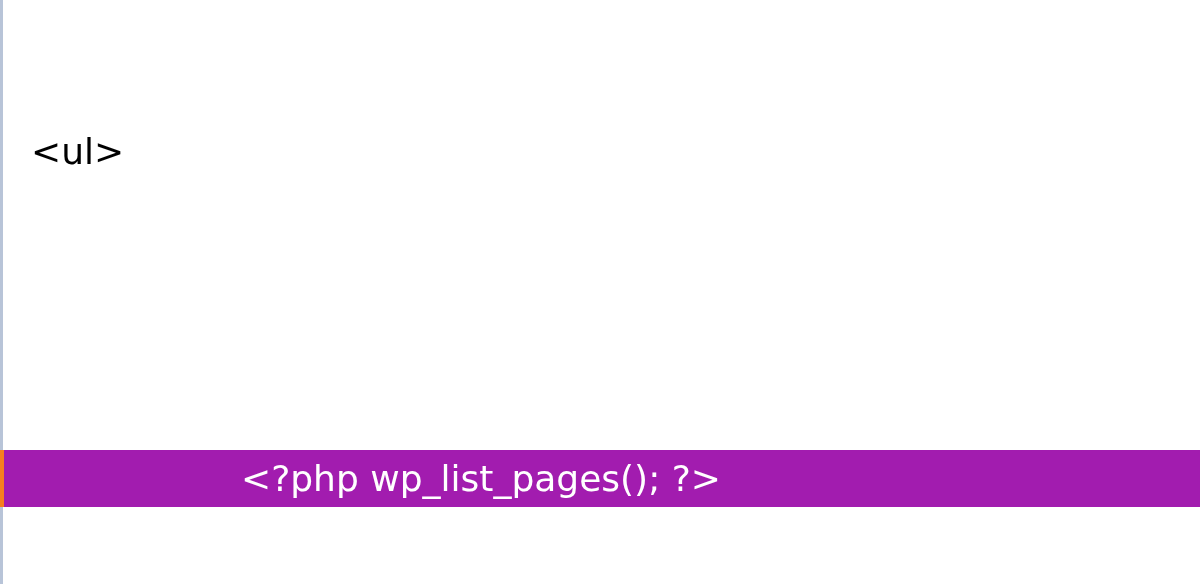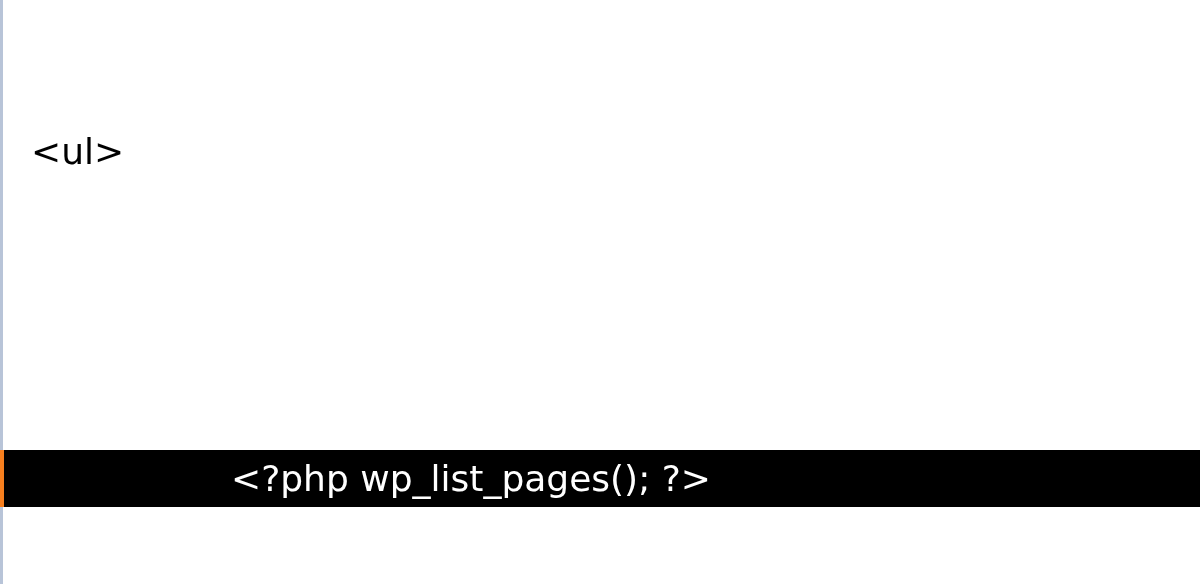--- a/index.html
+++ b/index.html
@@ -26,25 +26,25 @@
     }
     .line {
       display: block;
       min-height: 58px;
       padding: 0 28px;
     }
     .line.blank {
       min-height: 38px;
     }
     .line.highlighted {
-      background: #000000;
+      background: #a21caf;
       color: #ffffff;
       border-left: 4px solid #f77f1e;
       margin-left: -3px;
-      padding-left: 17px;
+      padding-left: 27px;
       min-height: 56px;
       display: flex;
       align-items: center;
     }
   </style>
 </head>
 <body>
 
 <div class="editor">
   <span class="line">&lt;ul&gt;</span>

